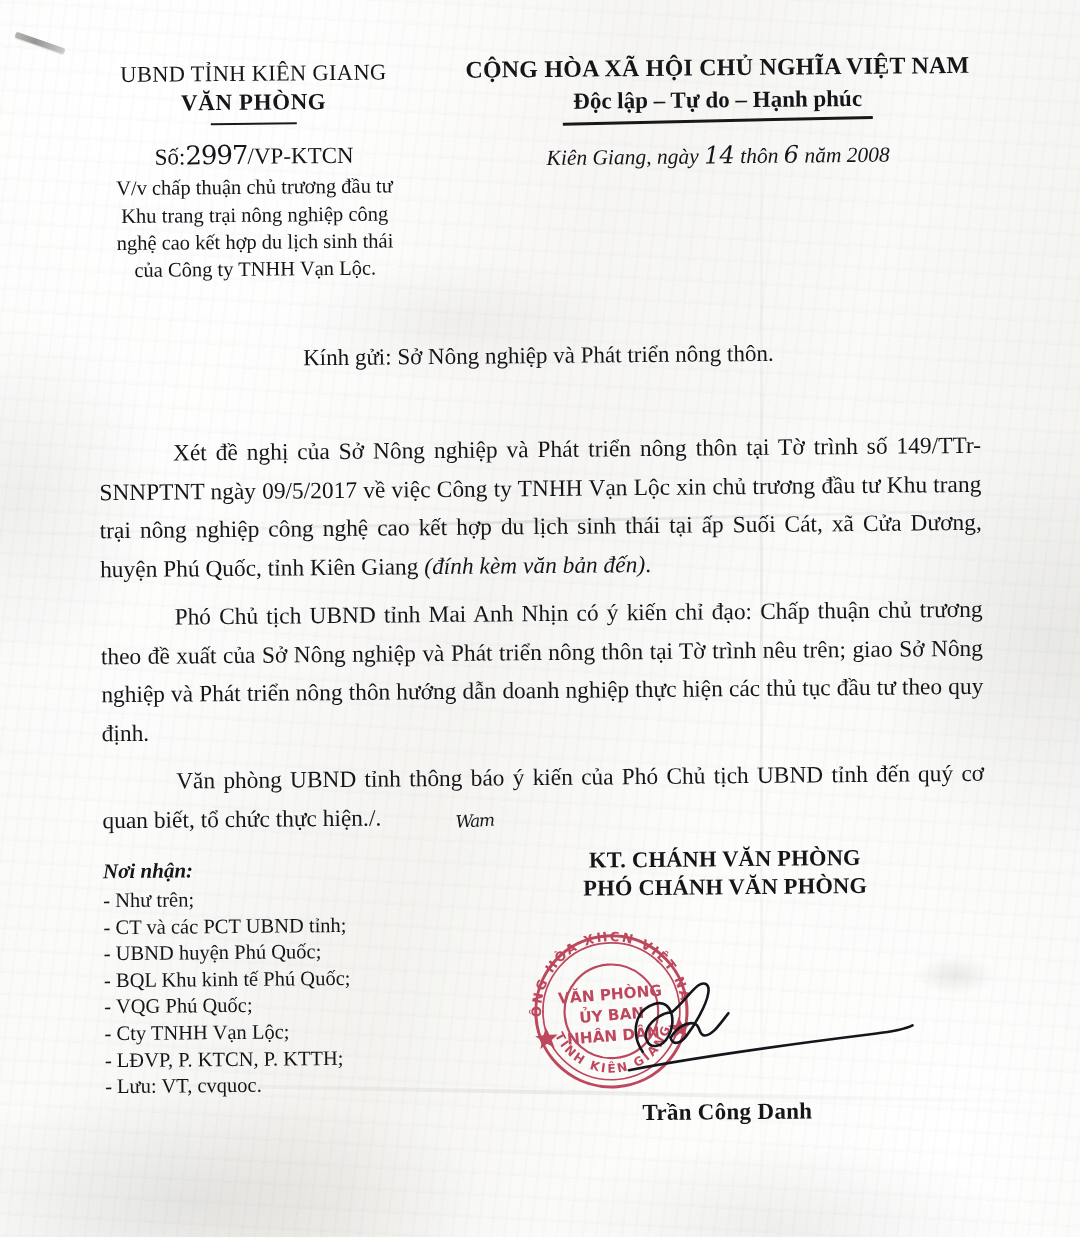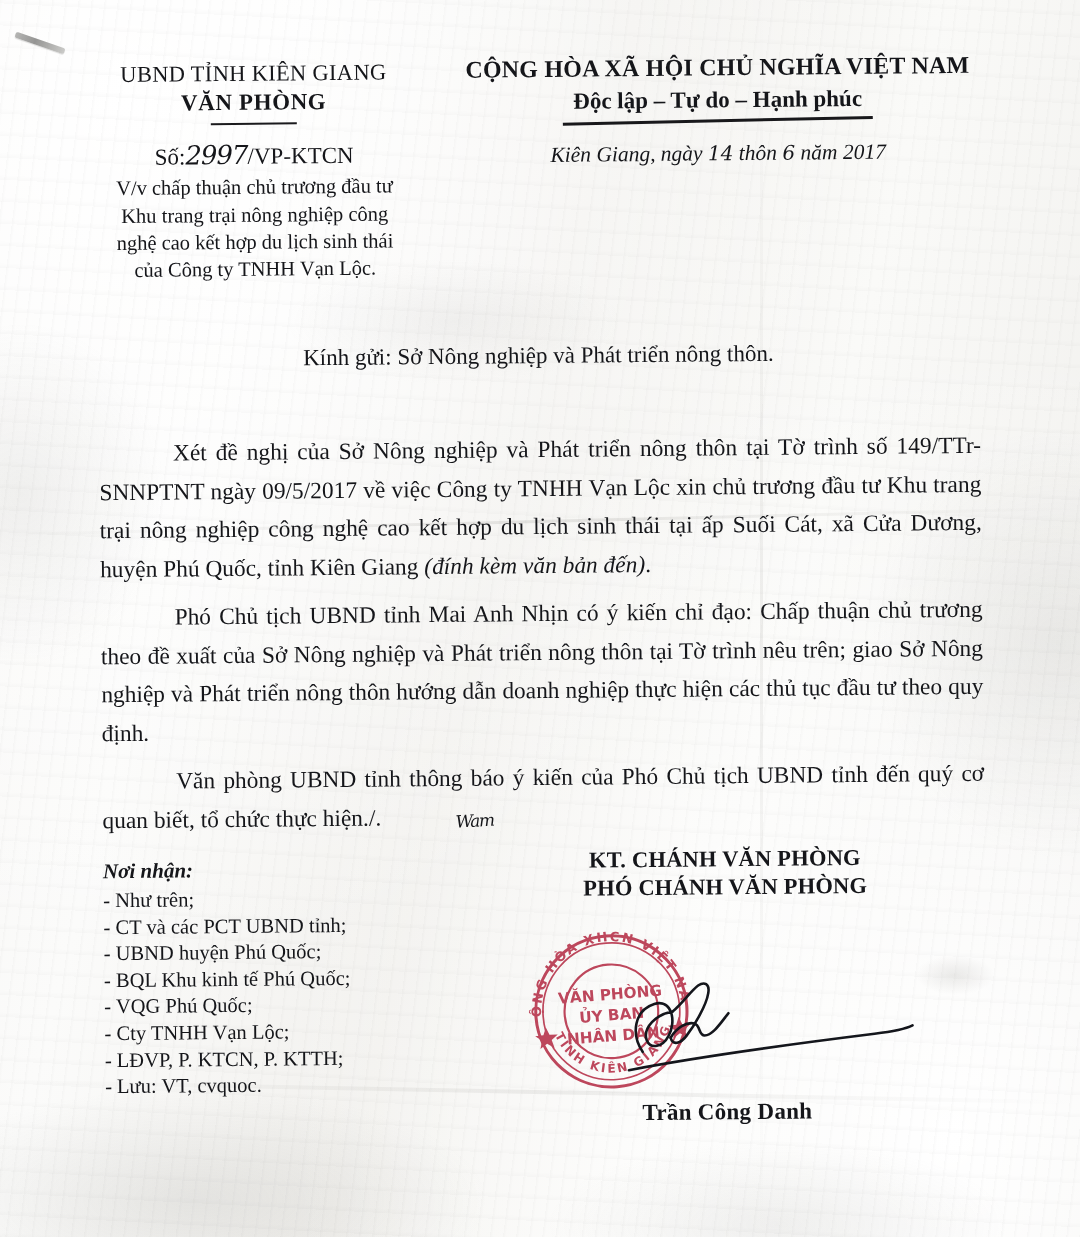--- a/index.html
+++ b/index.html
@@ -39,29 +39,29 @@
   
   #sheet{position:absolute;inset:0;transform:rotate(-0.55deg);transform-origin:50% 45%;}
 
   .ink{color:#15161a;}
   
   .hdr-left{position:absolute;left:78px;top:58px;width:360px;text-align:center;}
   .org1{font-size:22.5px;letter-spacing:.3px;}
   .org2{font-size:23px;font-weight:bold;letter-spacing:.6px;margin-top:3px;}
   .rule-s{width:86px;height:2.4px;background:#1a1a1d;margin:7px auto 0;}
   .sohieu{font-size:23px;margin-top:15px;text-align:center;}
-  .sohieu .hw{font-family:"DejaVu Serif",serif;font-style:italic;font-size:26px;letter-spacing:-1px;}
+  .sohieu .hw{font-family:"DejaVu Serif",serif;font-size:26px;letter-spacing:-1px;}
   .subj{font-size:20.5px;line-height:1.33;margin-top:4px;text-align:center;}
 
   .hdr-right{position:absolute;left:452px;top:56px;width:540px;text-align:center;}
   .nat1{font-size:24px;font-weight:bold;letter-spacing:.2px;}
   .nat2{font-size:23px;font-weight:bold;margin-top:6px;}
   .rule-l{width:310px;height:2.6px;background:#18181b;margin:6px auto 0;transform:rotate(-0.7deg);}
   .dateline{font-size:21.5px;font-style:italic;margin-top:19px;white-space:nowrap;}
-  .dateline .hw{font-family:"DejaVu Serif",serif;font-style:italic;font-size:20px;}
+  .dateline .hw{font-family:"DejaVu Serif",serif;font-style:italic;font-size:24px;}
 
   
   .kinhgui{position:absolute;left:305px;top:343px;font-size:23px;}
   .body{position:absolute;left:100px;top:430px;width:882px;}
   .p{font-size:23.4px;line-height:38.5px;text-align:justify;text-indent:74px;margin:0 0 10px 0;}
   .p .it{font-style:italic;}
   .hwmark{font-family:"DejaVu Serif",serif;font-style:italic;font-size:17px;letter-spacing:-1.5px;
           display:inline-block;transform:rotate(-3deg) translateY(4px);}
 
   
@@ -118,21 +118,21 @@
     <div class="hdr-right">
       <div class="nat1 ink">CỘNG HÒA XÃ HỘI CHỦ NGHĨA VIỆT NAM</div>
       <div class="nat2 ink">Độc lập – Tự do – Hạnh phúc</div>
       <div class="rule-l"></div>
       <div class="dateline ink">
         <span>Kiên Giang, ngày</span>
         <span class="hw">14</span>
         <span>thôn</span>
         <span class="hw">6</span>
         <span>năm</span>
-        <span>2017</span>
+        <span>2008</span>
       </div>
     </div>
 
     <div class="kinhgui ink">Kính gửi: Sở Nông nghiệp và Phát triển nông thôn.</div>
 
     <div class="body">
       <p class="p ink"><span>Xét đề nghị của Sở Nông nghiệp và Phát triển nông thôn tại Tờ trình số 149/TTr-SNNPTNT ngày 09/5/2017 về việc Công ty TNHH Vạn Lộc xin chủ trương đầu tư Khu trang trại nông nghiệp công nghệ cao kết hợp du lịch sinh thái tại ấp Suối Cát, xã Cửa Dương, huyện Phú Quốc, tỉnh Kiên Giang </span><span class="it">(đính kèm văn bản đến)</span><span>.</span></p>
 
       <p class="p ink"><span>Phó Chủ tịch UBND tỉnh Mai Anh Nhịn có ý kiến chỉ đạo: Chấp thuận chủ trương theo đề xuất của Sở Nông nghiệp và Phát triển nông thôn tại Tờ trình nêu trên; giao Sở Nông nghiệp và Phát triển nông thôn hướng dẫn doanh nghiệp thực hiện các thủ tục đầu tư theo quy định.</span></p>
 

